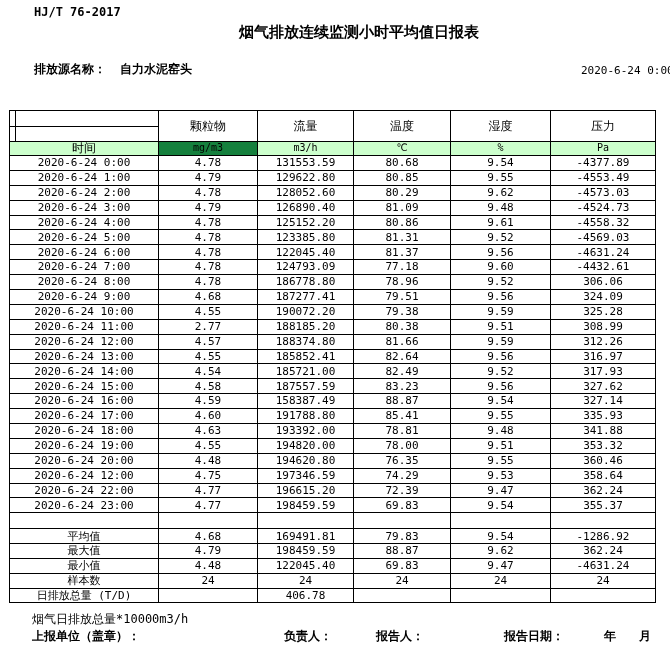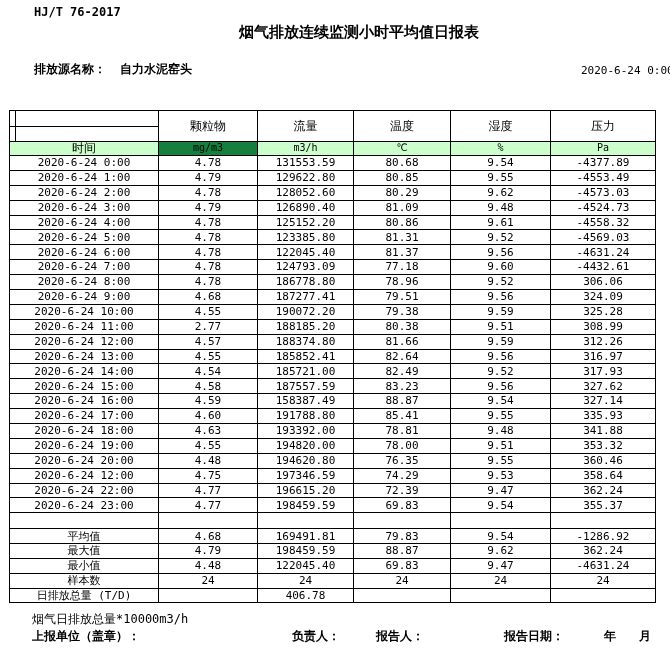--- a/index.html
+++ b/index.html
@@ -28,21 +28,21 @@
   tr.unit-row{height:14px;}
   tr.unit-row td{font-size:10px;}
   td.hdr-green{background:#ccffcc;}
   tr.unit-row td.time-hd{font-size:12px;}
   tbody.data tr{height:14.9px;}
   tr.spacer-row{height:16px;}
   tbody.summary tr{height:14.8px;}
   .footer-note{left:8px;top:611px;font-weight:normal;font-size:12px;}
   .footer-line{top:628px;left:0;width:670px;font-weight:bold;font-size:12px;}
   .footer-line span{position:absolute;white-space:nowrap;text-align:right;}
-  .f-unit{left:8px;} .f-resp{left:268px;} .f-reporter{left:352px;}
+  .f-unit{left:8px;} .f-resp{left:260px;} .f-reporter{left:352px;}
   .f-rdate{left:480px;} .f-year{left:580px;} .f-month{left:615px;} .f-day{left:648px;}
 </style>
 </head>
 <body>
 
 <div class="abs standard">HJ/T  76-2017</div>
 <div class="abs title">烟气排放连续监测小时平均值日报表</div>
 <div class="abs source-line">
   <span>排放源名称：</span><span class="source-name">自力水泥窑头</span>
 </div>

